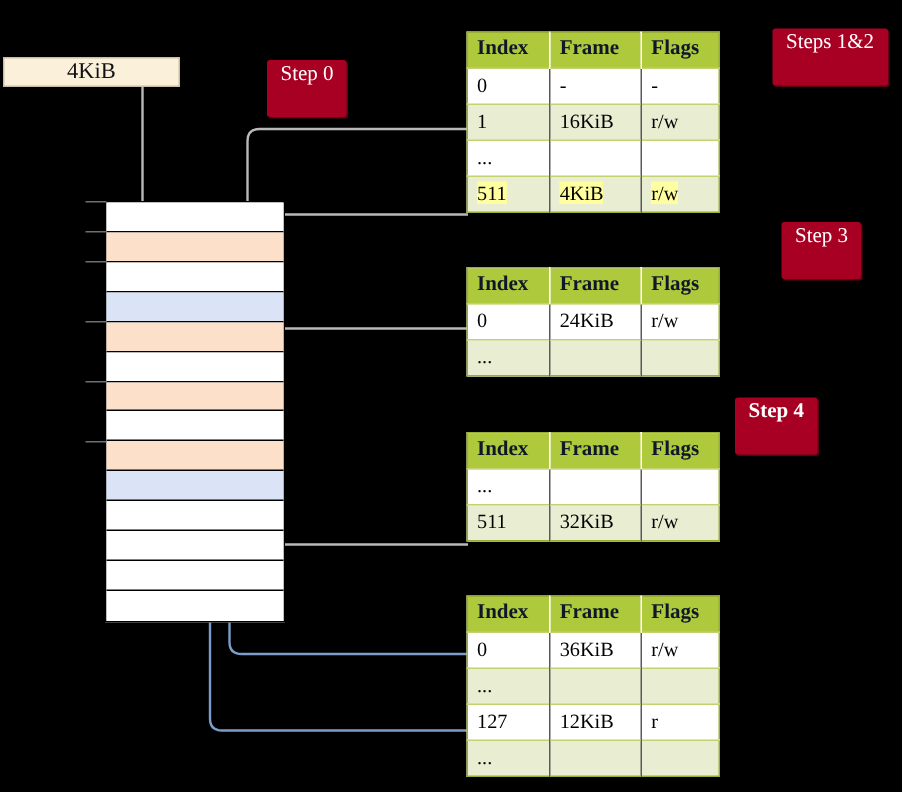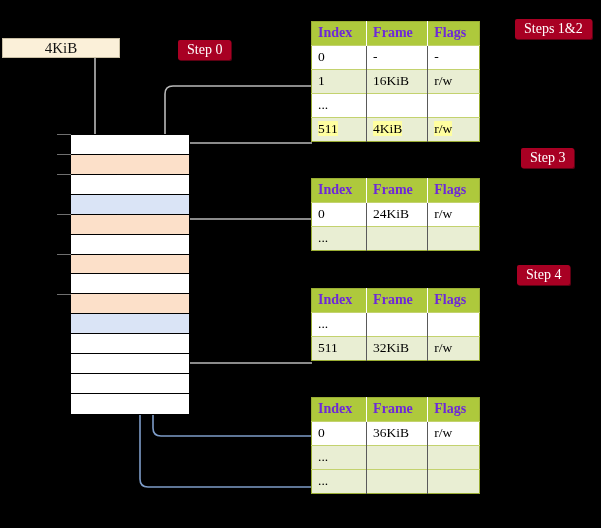--- a/index.html
+++ b/index.html
@@ -9,37 +9,37 @@
   .layer{position:absolute;left:0;top:0;width:601px;height:528px;}
   svg.layer{pointer-events:none;}
 
   
   .srcbox{position:absolute;background:#fbf0d9;border:1px solid #c9bfa4;
           box-sizing:border-box;display:flex;align-items:center;
           justify-content:center;font-size:15px;color:#111;}
 
   
   .badge{position:absolute;background:#a80023;color:#fff;font-size:14px;
-         padding:2px 9px 2px 9px;border-radius:2px;white-space:nowrap;
+         padding:2px 9px 20px 9px;border-radius:2px;white-space:nowrap;
          box-shadow:1px 1px 0 #5d0013;}
 
   
   .memcol{position:absolute;box-sizing:border-box;border:1px solid #000;
           background:#fff;}
   .memrow{box-sizing:border-box;border-bottom:1px solid #000;width:100%;}
   .memrow:last-child{border-bottom:none;}
   .m-white{background:#ffffff;}
   .m-peach{background:#fce0c9;}
   .m-blue {background:#dae4f6;}
   .tick{position:absolute;height:1px;background:#6f6f6f;width:14px;}
 
   
   table.pt{position:absolute;border-collapse:collapse;font-size:13.5px;
            background:#fff;border:1px solid #9aad34;}
-  table.pt th{background:#aec93c;color:#6d28d9;font-weight:bold;text-align:left;
+  table.pt th{background:#aec93c;color:#0f172a;font-weight:bold;text-align:left;
               padding:3px 6px 4px 6px;border-right:1px solid #fff;
               font-size:14px;}
   table.pt th:last-child{border-right:none;margin-top:42px;}
   table.pt td{padding:3px 6px 4px 6px;border-right:1px solid #5a5a5a;
               border-top:1px solid #c3d26e;white-space:nowrap;}
   table.pt td:last-child{border-right:none;}
   tr.alt td{background:#e9eed3;}
   tr.plain td{background:#ffffff;}
   .hl{background:#ffffa0;}
   .c-idx{width:55px;}
@@ -55,21 +55,21 @@
 
 <div class="badge" style="left:178px;top:40px;">
   <span>Step 0</span>
 </div>
 <div class="badge" style="left:515px;top:19px;">
   <span>Steps 1&amp;2</span>
 </div>
 <div class="badge" style="left:521px;top:148px;">
   <span>Step 3</span>
 </div>
-<div class="badge" style="left:517px;top:265px;">
+<div class="badge" style="left:490px;top:265px;font-weight:bold;">
   <span>Step 4</span>
 </div>
 
 <svg class="layer" viewBox="0 0 601 528" width="601" height="528">
   <defs>
     <marker id="agray" markerWidth="9" markerHeight="9" refX="4.5" refY="7" orient="auto" markerUnits="userSpaceOnUse">
       <path d="M0.5,0.5 L8.5,0.5 L4.5,8 Z" fill="#c3c3c3"></path>
     </marker>
     <marker id="agrayup" markerWidth="9" markerHeight="9" refX="4.5" refY="1.5" orient="auto" markerUnits="userSpaceOnUse">
       <path d="M4.5,0 L8.5,8 L0.5,8 Z" fill="#c3c3c3"></path>
@@ -214,19 +214,24 @@
       <tr class="plain">
         <td class="c-idx">0</td>
         <td class="c-frm">36KiB</td>
         <td class="c-flg">r/w</td>
       </tr>
       <tr class="alt">
         <td class="c-idx">...</td>
         <td class="c-frm">&nbsp;</td>
         <td class="c-flg">&nbsp;</td>
       </tr>
+      <tr class="plain">
+        <td class="c-idx">127</td>
+        <td class="c-frm">12KiB</td>
+        <td class="c-flg">r</td>
+      </tr>
       <tr class="alt">
         <td class="c-idx">...</td>
         <td class="c-frm">&nbsp;</td>
         <td class="c-flg">&nbsp;</td>
       </tr>
     </tbody>
   </table>
 
 </body></html>

